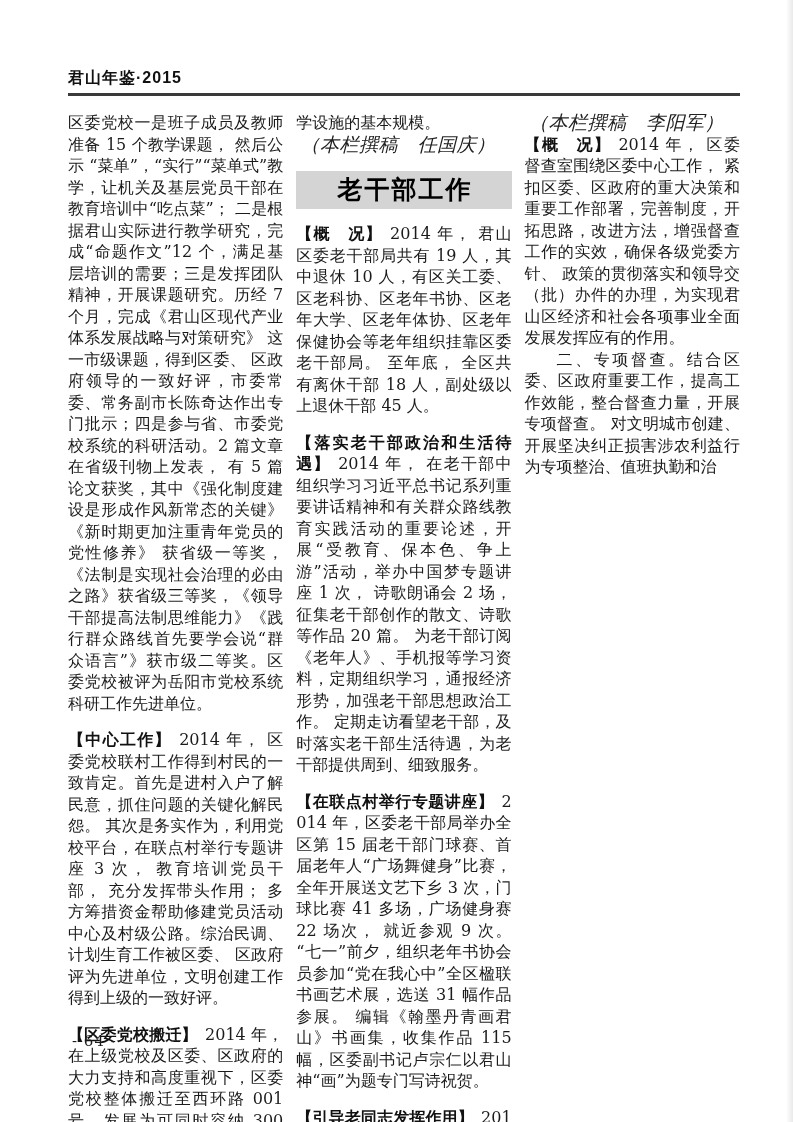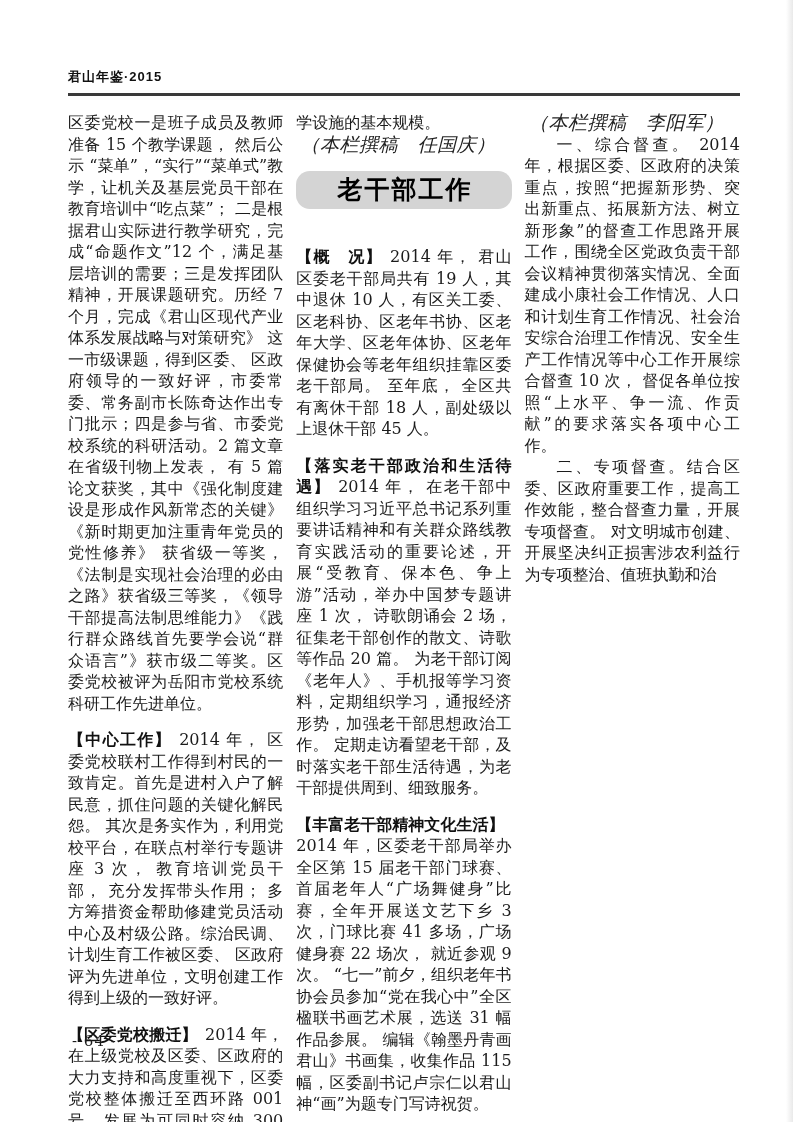--- a/index.html
+++ b/index.html
@@ -10,21 +10,21 @@
     color:#1b1b1b;
     position:relative;
     overflow:hidden;
   }
   .page { position:absolute; inset:0; background:#ffffff; }
   .scan-edge { position:absolute; right:0; top:0; width:7px; height:1122px;
     background:linear-gradient(to right,#ffffff,#e9e9e9); }
   .page-header {
     position:absolute; left:68px; top:68px;
     font-family:"Liberation Sans","DejaVu Sans",sans-serif;
-    font-weight:bold; font-size:13px; letter-spacing:1px; color:#111;
+    font-weight:bold; font-size:16px; letter-spacing:1px; color:#111;
   }
   .header-rule {
     position:absolute; left:68px; top:93px; width:672px; height:3px;
     background:#3a3a3a;
   }
   .columns {
     position:absolute; left:68px; top:112px; width:672px;
     display:flex; gap:13px;
   }
   .col {
@@ -40,26 +40,25 @@
     font-weight:bold; color:#111;
     margin-right:0.45em;
   }
   .sub-para { text-indent:2em; }
   .attribution {
     text-align:right; padding-right:16px;
     font-style:italic; font-size:19px; letter-spacing:0.5px;
     line-height:21.5px; color:#222;
   }
   .banner {
-    margin-top:16px; margin-bottom:37px;
+    margin-top:16px; margin-bottom:14px;
     height:38px; background:#d4d4d4;
     display:flex; align-items:center; justify-content:center;
     font-weight:bold; font-size:25px; color:#000;
     font-family:"DejaVu Serif","Liberation Serif",serif;
-    border-radius:14px;
   }
   .banner.spaced { letter-spacing:9px; padding-left:9px; }
   .banner.tight { letter-spacing:2px; padding-left:2px; }
   .page-number {
     position:absolute; left:72px; top:1032px;
     font-size:15px; letter-spacing:1px; color:#1b1b1b;
   }
 </style>
 </head>
 <body>
@@ -85,30 +84,32 @@
       <div class="para">学设施的基本规模。</div>
       <div class="attribution">（本栏撰稿　任国庆）</div>
       <div class="banner tight">老干部工作</div>
       <div class="entry" style="margin-top:0;">
         <span class="entry-head">【概　况】</span><span>2014 年， 君山区委老干部局共有 19 人，其中退休 10 人，有区关工委、区老科协、区老年书协、区老年大学、区老年体协、区老年保健协会等老年组织挂靠区委老干部局。 至年底， 全区共有离休干部 18 人，副处级以上退休干部 45 人。</span>
       </div>
       <div class="entry">
         <span class="entry-head">【落实老干部政治和生活待遇】</span><span>2014 年， 在老干部中组织学习习近平总书记系列重要讲话精神和有关群众路线教育实践活动的重要论述，开展“受教育、保本色、争上游”活动，举办中国梦专题讲座 1 次， 诗歌朗诵会 2 场，征集老干部创作的散文、诗歌等作品 20 篇。 为老干部订阅《老年人》、手机报等学习资料，定期组织学习，通报经济形势，加强老干部思想政治工作。 定期走访看望老干部，及时落实老干部生活待遇，为老干部提供周到、细致服务。</span>
       </div>
       <div class="entry">
-        <span class="entry-head">【丰富老干部精神文化生活】</span><span>2014 年，区委老干部局举办全区第 15 届老干部门球赛、首届老年人“广场舞健身”比赛，全年开展送文艺下乡 3 次，门球比赛 41 多场，广场健身赛 22 场次， 就近参观 9 次。 “七一”前夕，组织老年书协会员参加“党在我心中”全区楹联书画艺术展，选送 31 幅作品参展。 编辑《翰墨丹青画君山》书画集，收集作品 115 幅，区委副书记卢宗仁以君山神“画”为题专门写诗祝贺。</span>
+        <span class="entry-head">【在联点村举行专题讲座】</span><span>2014 年，区委老干部局举办全区第 15 届老干部门球赛、首届老年人“广场舞健身”比赛，全年开展送文艺下乡 3 次，门球比赛 41 多场，广场健身赛 22 场次， 就近参观 9 次。 “七一”前夕，组织老年书协会员参加“党在我心中”全区楹联书画艺术展，选送 31 幅作品参展。 编辑《翰墨丹青画君山》书画集，收集作品 115 幅，区委副书记卢宗仁以君山神“画”为题专门写诗祝贺。</span>
       </div>
       <div class="entry">
         <span class="entry-head">【引导老同志发挥作用】</span><span>2014 年，区委老干部局加强各老年组织协调</span>
       </div>
     </div>
 
     <div class="col">
       <div class="attribution">（本栏撰稿　李阳军）</div>
-      <div class="sub-para">一、综合督查。 2014 年，根据区委、区政府的决策重点，按照“把握新形势、突出新重点、拓展新方法、树立新形象”的督查工作思路开展工作，围绕全区党政负责干部会议精神贯彻落实情况、全面建成小康社会工作情况、人口和计划生育工作情况、社会治安综合治理工作情况、安全生产工作情况等中心工作开展综合督查 10 次， 督促各单位按照“上水平、争一流、作贡献”的要求落实各项中心工作。</div>
+      <div class="entry" style="margin-top:0;">
+        <span class="entry-head">【概　况】</span><span>2014 年， 区委督查室围绕区委中心工作， 紧扣区委、区政府的重大决策和重要工作部署，完善制度，开拓思路，改进方法，增强督查工作的实效，确保各级党委方针、 政策的贯彻落实和领导交（批）办件的办理，为实现君山区经济和社会各项事业全面发展发挥应有的作用。</span>
+      </div>
       <div class="sub-para">二、专项督查。结合区委、区政府重要工作，提高工作效能，整合督查力量，开展专项督查。 对文明城市创建、开展坚决纠正损害涉农利益行为专项整治、值班执勤和治</div>
     </div>
 
   </div>
 
   <div class="page-number">- 64 -</div>
   <div class="scan-edge"></div>
 </div>
 
 </body></html>

